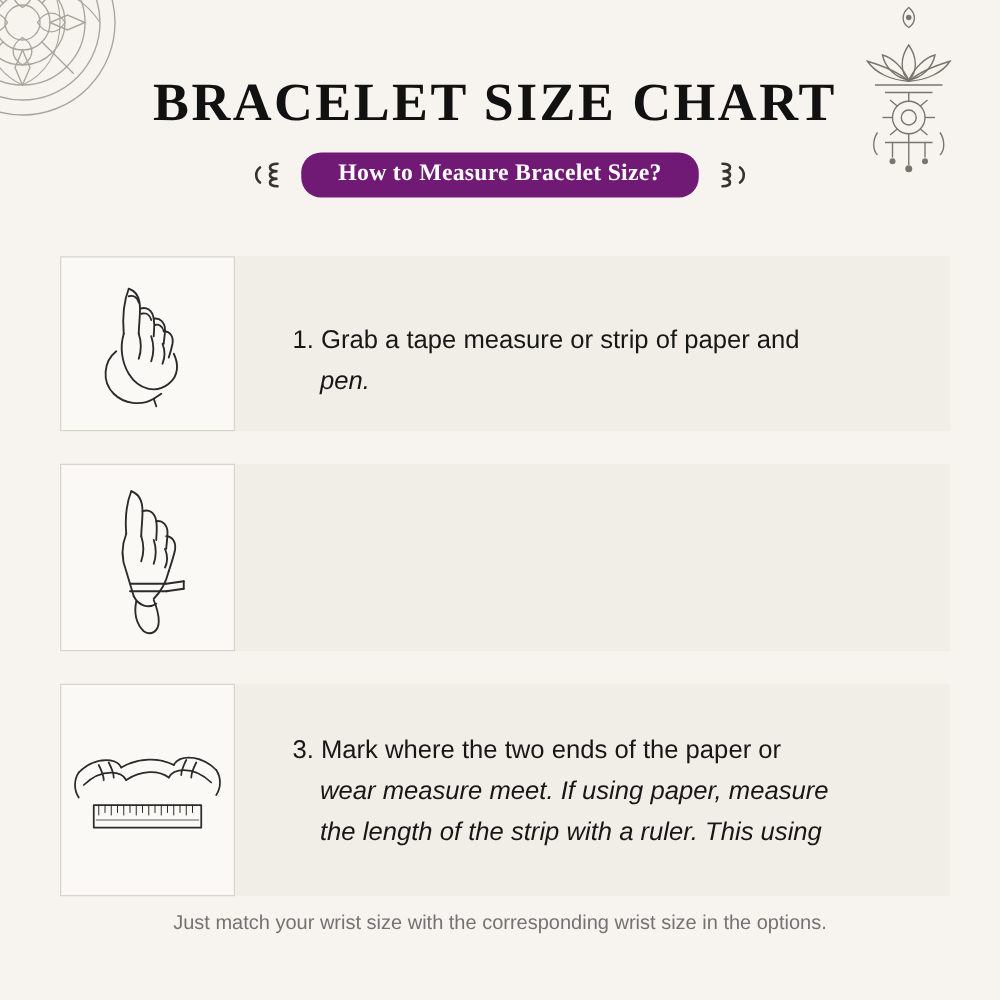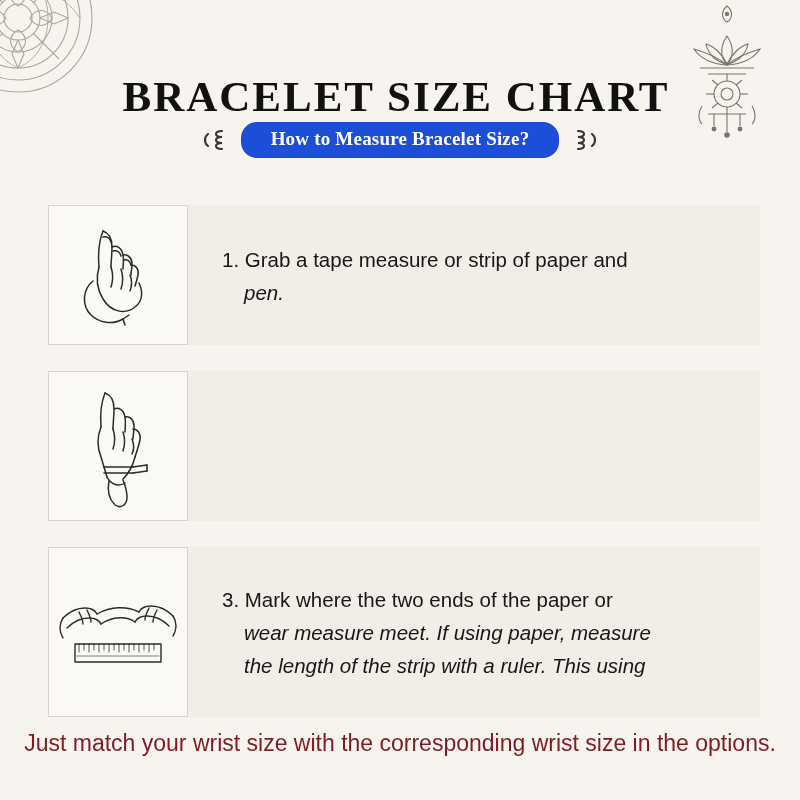--- a/index.html
+++ b/index.html
@@ -32,21 +32,21 @@
     right: 30px;
     width: 86px;
     height: 145px;
     opacity: 0.75;
     pointer-events: none;
   }
 
   
   .title {
     position: absolute;
-    top: 72px;
+    top: 58px;
     left: 0;
     width: 792px;
     text-align: center;
     font-family: "Liberation Serif", serif;
     font-size: 43px;
     letter-spacing: 2.0px;
     font-weight: 700;
     color: #111;
     white-space: nowrap;
   }
@@ -61,21 +61,21 @@
     justify-content: center;
     gap: 13px;
   }
   .flourish {
     width: 26px;
     height: 26px;
     opacity: 0.85;
     flex: 0 0 auto;
   }
   .pill {
-    background: #1d4ed8;
+    background: #701a75;
     color: #fff;
     border-radius: 16px;
     padding: 6px 30px 8px 30px;
     font-family: "Liberation Serif", serif;
     font-weight: 700;
     font-size: 19px;
     letter-spacing: 0.2px;
     white-space: nowrap;
   }
 
@@ -118,33 +118,33 @@
     color: #171717;
     display: flex;
     align-items: center;
     min-height: 100%;
     box-sizing: border-box;
   }
   .step-1 .step-text { padding-top: 10px; align-items: flex-start; padding-top: 38px; }
   .step-2 .step-text { align-items: center; }
   .step-3 .step-text { align-items: center; }
 
-  .step-text p { margin: 0; }
+  .step-text p { margin: 12px; }
   .hang { display: block; }
   .indent { padding-left: 22px; display: block; font-style: italic; }
 
   
   .footer {
     position: absolute;
     left: 0;
     top: 730px;
     width: 800px;
     text-align: center;
-    font-size: 23px;
-    color: #7f1d1d;
+    font-size: 16px;
+    color: #737373;
   }
 </style>
 </head>
 <body>
 
 <svg class="mandala" viewBox="0 0 160 160">
   <g stroke="#6b665c" fill="none" stroke-width="1.1">
     <circle cx="80" cy="80" r="14"></circle>
     <circle cx="80" cy="80" r="22"></circle>
     <circle cx="80" cy="80" r="34"></circle>

